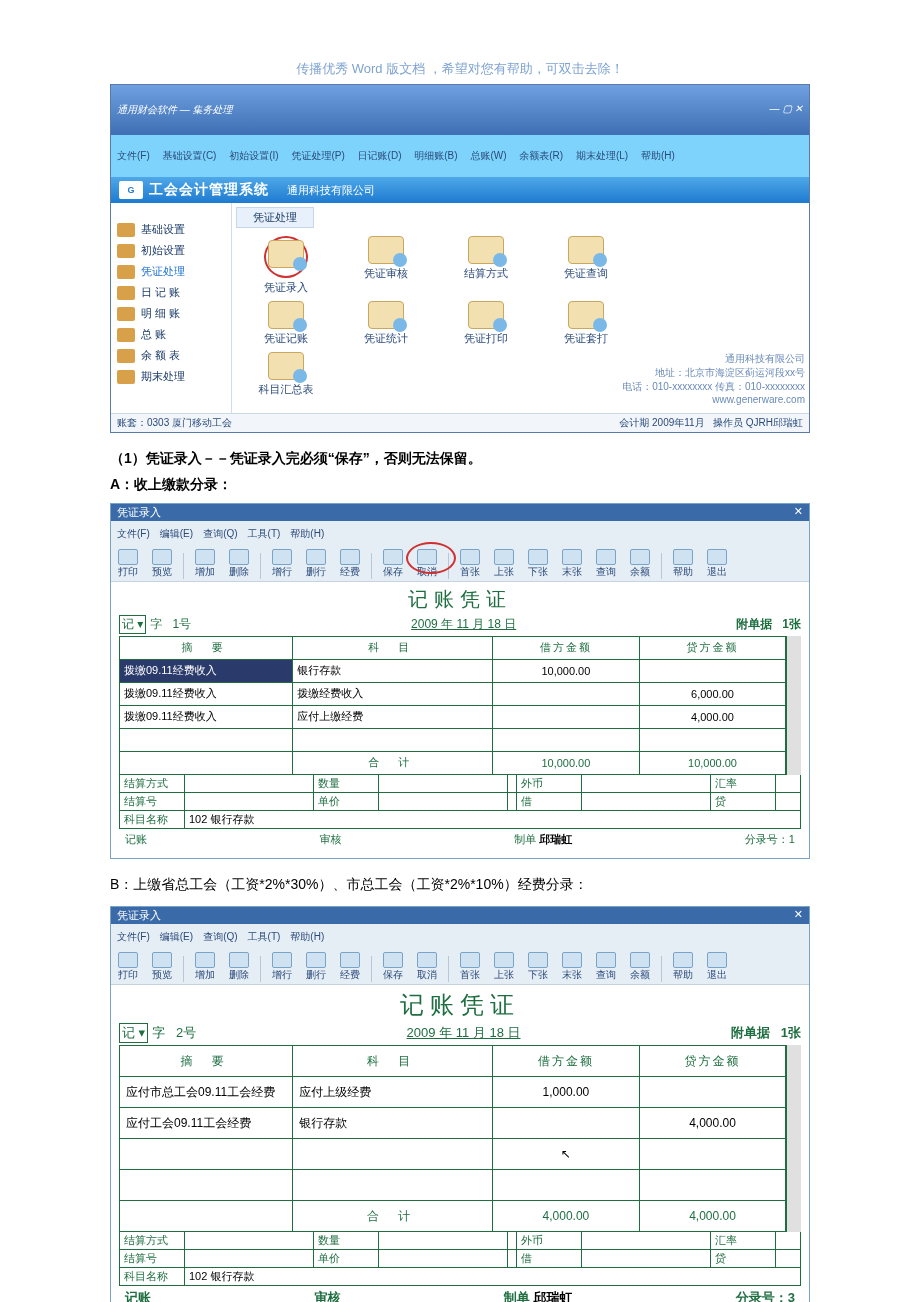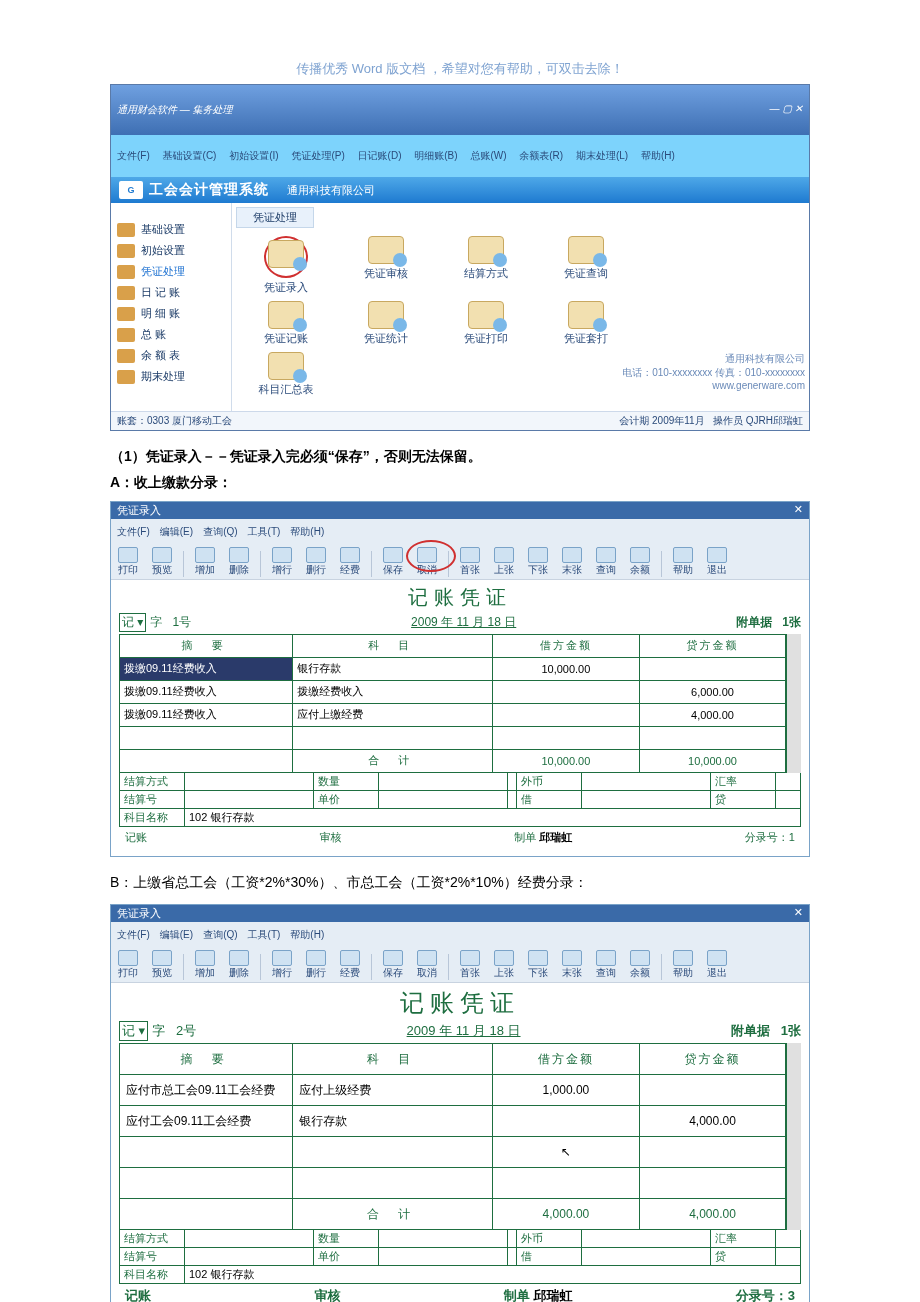--- a/index.html
+++ b/index.html
@@ -382,20 +382,21 @@
               <div>凭证套打</div>
             </div>
         </div>
         <div class="icon-grid" style="justify-content:space-between;">
           <div class="app-icon">
               <div class="glyph"></div>
               <div>科目汇总表</div>
             </div>
           <div style="flex:1; text-align:right; font-size:10px; color:#6a8ab8;">
             <div>通用科技有限公司</div>
+            <div>地址：北京市海淀区蓟运河段xx号</div>
             <div>电话：010-xxxxxxxx 传真：010-xxxxxxxx</div>
             <div>www.generware.com</div>
           </div>
         </div>
       </div>
     </div>
     <div class="footer1">
       <span>账套：0303 厦门移动工会</span>
       <span><span>会计期 2009年11月</span>&nbsp;&nbsp;&nbsp;<span>操作员  QJRH邱瑞虹</span></span>
     </div>

